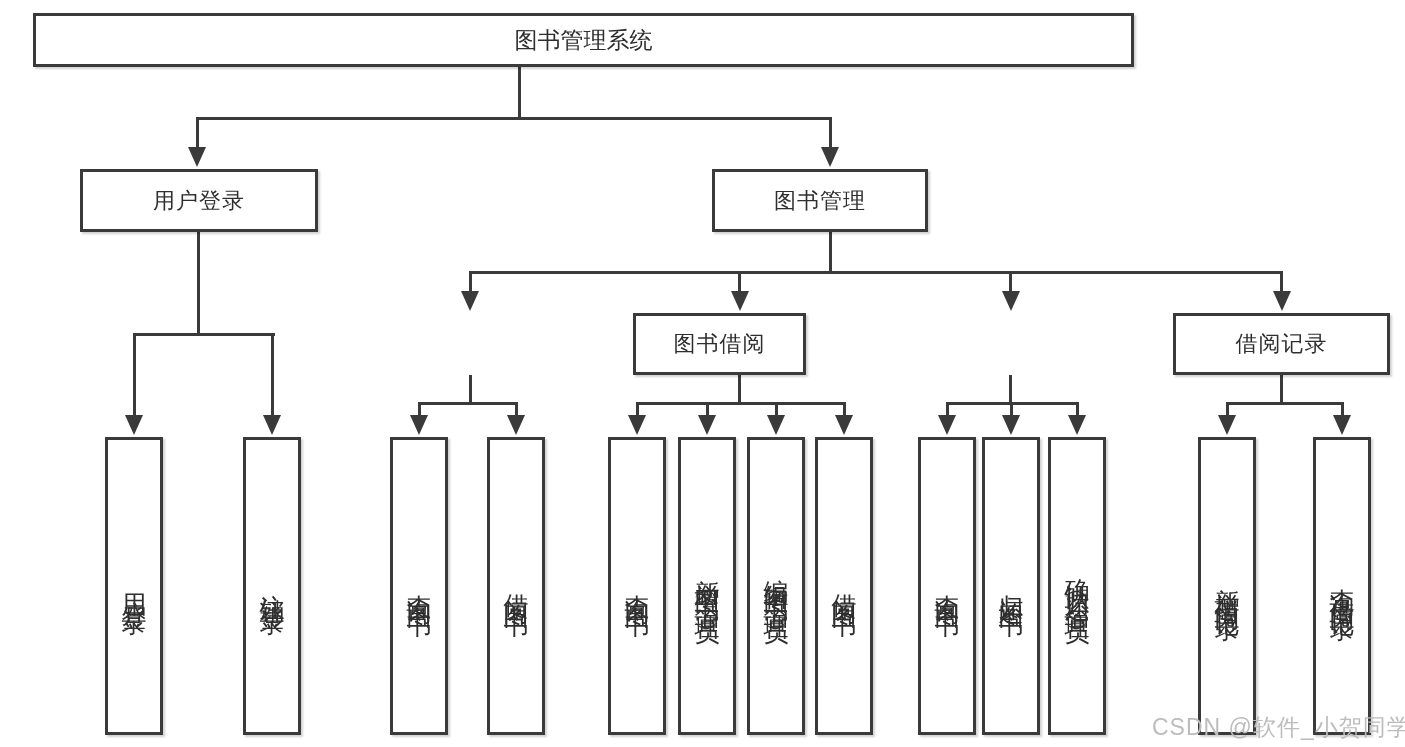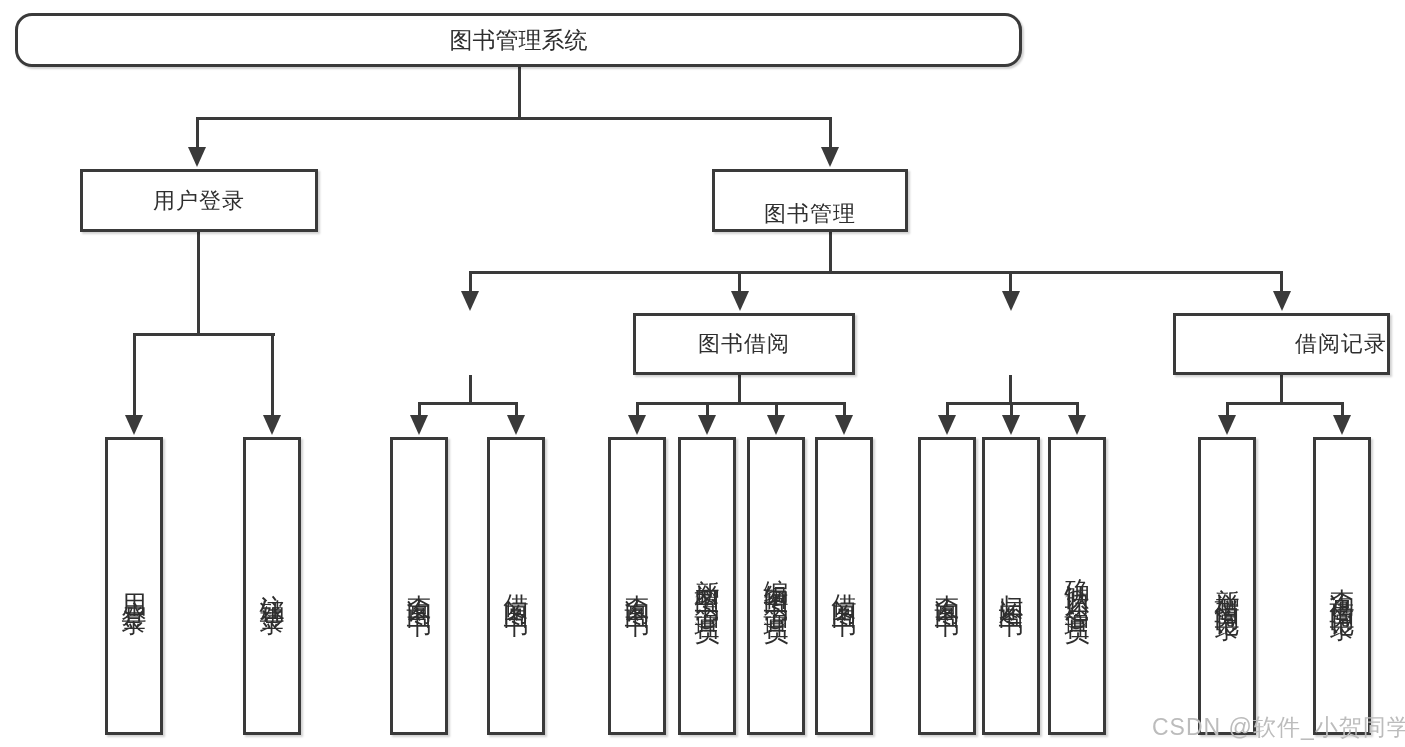--- a/index.html
+++ b/index.html
@@ -46,35 +46,35 @@
     position:absolute;left:1152px;top:712px;
     font-size:23px;color:#bcbcbc;letter-spacing:1px;
     z-index:10;white-space:nowrap;
   }
 </style>
 </head>
 <body>
 
 <div class="canvas">
 
-  <div class="box title-box" style="left:15px;top:13px;width:1007px;height:54px;border-radius:17px;">
+  <div class="box title-box" style="left:33px;top:13px;width:1101px;height:54px;">
     <span>图书管理系统</span>
   </div>
 
   <div class="box hlabel" style="left:80px;top:169px;width:238px;height:63px;">
     <span>用户登录</span>
   </div>
-  <div class="box hlabel" style="left:712px;top:169px;width:196px;height:63px;align-items:flex-end;">
+  <div class="box hlabel" style="left:712px;top:169px;width:216px;height:63px;">
     <span>图书管理</span>
   </div>
 
-  <div class="box hlabel" style="left:633px;top:313px;width:222px;height:62px;">
+  <div class="box hlabel" style="left:633px;top:313px;width:173px;height:62px;">
     <span>图书借阅</span>
   </div>
-  <div class="box hlabel" style="left:1173px;top:313px;width:217px;height:62px;justify-content:flex-end;">
+  <div class="box hlabel" style="left:1173px;top:313px;width:217px;height:62px;">
     <span>借阅记录</span>
   </div>
 
   <div class="box leaf" style="left:105px;top:437px;width:58px;height:298px;">
     <span>用户登录</span>
   </div>
   <div class="box leaf" style="left:243px;top:437px;width:58px;height:298px;">
     <span>注销登录</span>
   </div>
 

